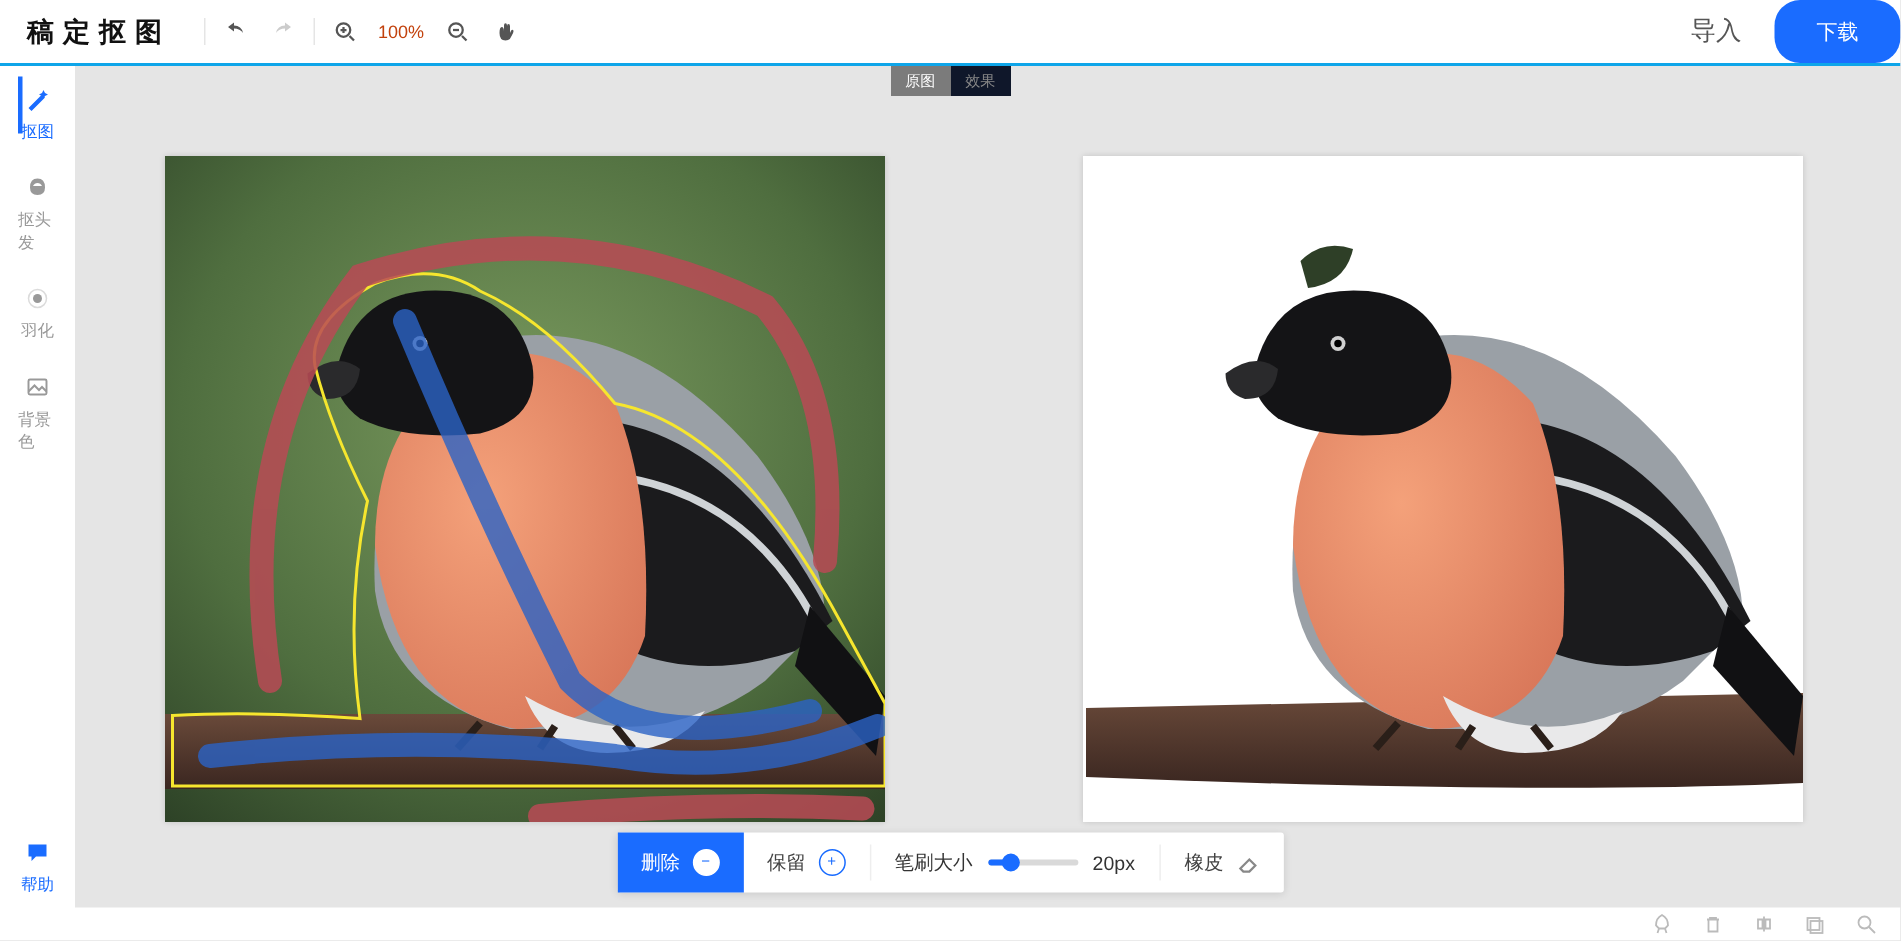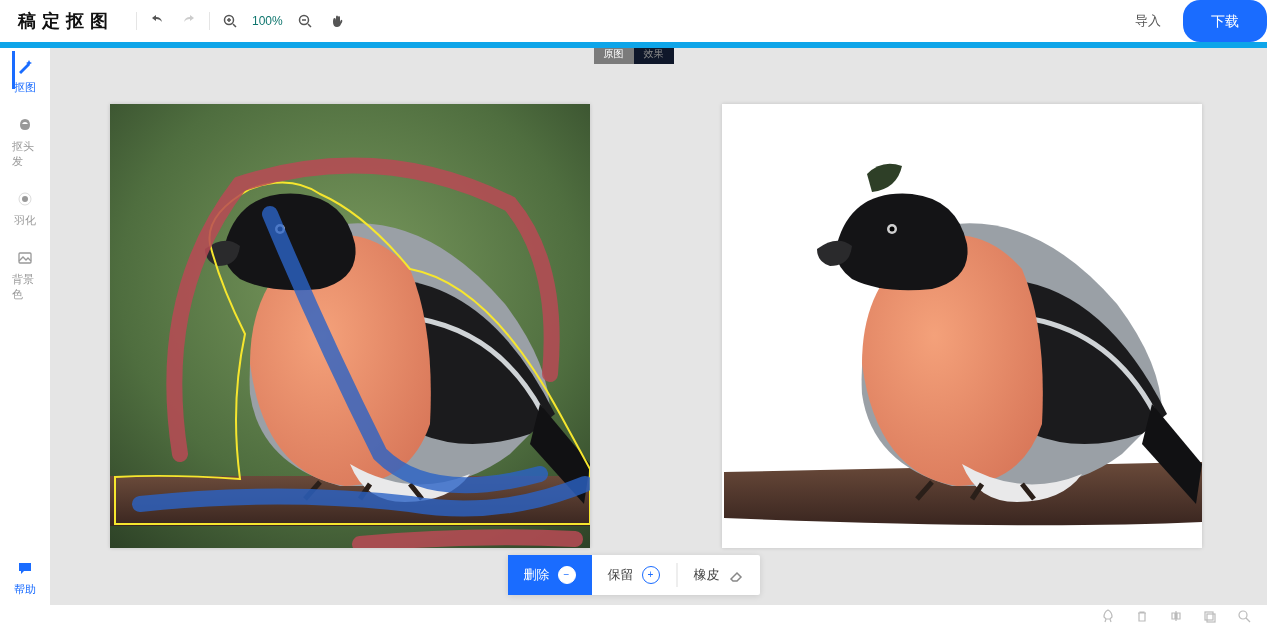--- a/index.html
+++ b/index.html
@@ -1,25 +1,25 @@
 <!DOCTYPE html>
 <html><head>
 <meta charset="utf-8">
 <style>
   html,body{margin:0;padding:0;font-family:"PingFang SC","Microsoft YaHei",Arial,sans-serif;background:#e5e5e5;color:#333;overflow:hidden;}
   .app{width:1267px;height:627px;position:relative;background:#e5e5e5;}
   
-  .header{position:absolute;left:0;top:0;height:42px;width:100%;background:#fff;display:flex;align-items:center;z-index:10;border-bottom:6px solid #0ea5e9;}
+  .header{position:absolute;left:0;top:0;height:42px;width:100%;background:#fff;display:flex;align-items:center;z-index:10;border-bottom:2px solid #0ea5e9;}
   .logo{font-size:18px;font-weight:600;letter-spacing:6px;padding:0 18px;color:#111;}
   .hdr-sep{width:1px;height:18px;background:#e5e5e5;margin:0 4px;}
   .hdr-btn{width:32px;height:32px;display:flex;align-items:center;justify-content:center;color:#555;cursor:pointer;}
   .hdr-btn.disabled{color:#ccc;cursor:not-allowed;}
-  .zoom-label{font-size:12px;color:#0f766e;padding:0 6px;}
+  .zoom-label{font-size:12px;color:#c2410c;padding:0 6px;}
   .hdr-spacer{flex:1;}
-  .hdr-text-btn{padding:0 22px;height:42px;line-height:42px;font-size:13px;color:#555;cursor:pointer;}
+  .hdr-text-btn{padding:0 22px;height:42px;line-height:42px;font-size:17px;color:#555;cursor:pointer;}
   .primary-btn{background:#1a6cff;color:#fff;padding:0 28px;height:42px;line-height:42px;font-size:14px;cursor:pointer;border-radius:17px;}
   
   .sidebar{position:absolute;left:0;top:42px;width:50px;height:calc(100% - 42px - 22px);background:#fff;z-index:5;display:flex;flex-direction:column;align-items:center;padding-top:14px;}
   .sb-item{width:26px;display:flex;flex-direction:column;align-items:center;margin-bottom:20px;cursor:pointer;color:#999;position:relative;}
   .sb-item.active{color:#1a6cff;}
   .sb-item.active::before{content:"";position:absolute;left:0;top:-5px;width:3px;height:38px;background:#1a6cff;}
   .sb-ico{width:20px;height:20px;display:flex;align-items:center;justify-content:center;}
   .sb-label{font-size:11px;margin-top:4px;}
   .sb-spacer{flex:1;}
   
@@ -246,20 +246,28 @@
   <div class="bottombar">
     <div class="bb-btn primary">
       <span>删除</span>
       <span class="circ minus">−</span>
     </div>
     <div class="bb-btn">
       <span>保留</span>
       <span class="circ blue">+</span>
     </div>
     <div class="bb-sep"></div>
+    <div class="bb-slider-group">
+      <span>笔刷大小</span>
+      <div class="slider">
+        <div class="slider-fill"></div>
+        <div class="slider-thumb"></div>
+      </div>
+      <span>20px</span>
+    </div>
     <div class="bb-sep"></div>
     <div class="bb-btn">
       <span>橡皮</span>
       <svg width="16" height="16" viewBox="0 0 16 16">
           <path d="M3 12 L9 6 L13 10 L9 14 L5 14 Z" fill="none" stroke="#888" stroke-width="1.5"></path>
         </svg>
     </div>
   </div>
 
   <div class="footer">

